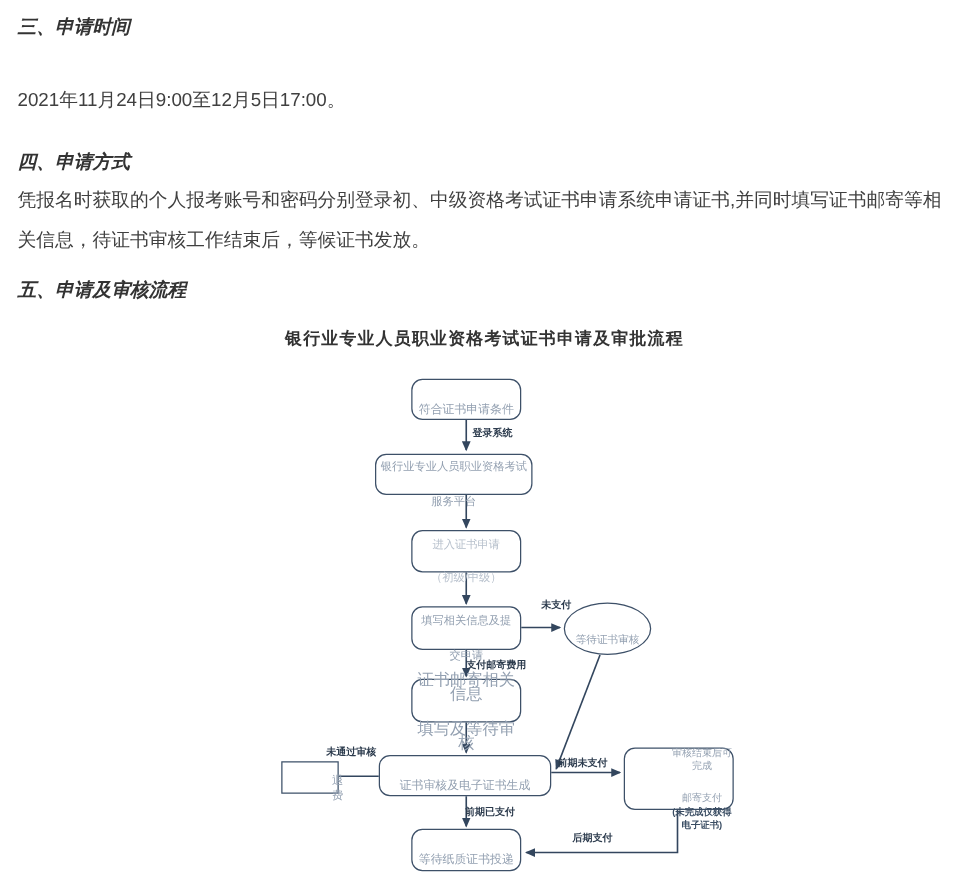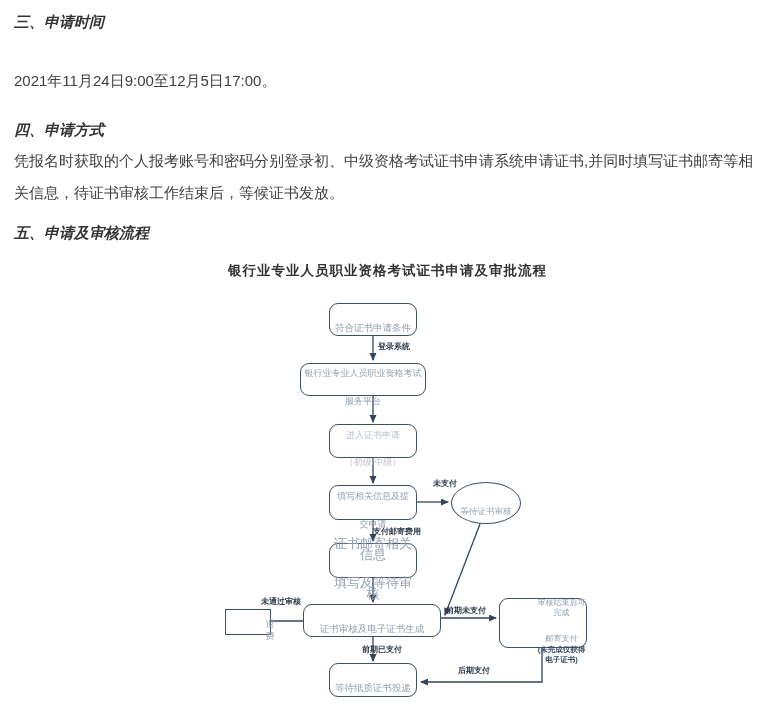--- a/index.html
+++ b/index.html
@@ -55,21 +55,21 @@
   #n-deliver { left: 315px; top: 413px; width: 88px;  height: 34px; }
   .lbl {
     position: absolute; font-size: 8px; font-weight: bold;
     color: #2c3b4d; white-space: nowrap; line-height: 9px;
   }
   #l-login       { left: 364px; top: 92px;  }
   #l-unpaid      { left: 419px; top: 229px; }
   #l-paymail     { left: 359px; top: 277px; }
   #l-fail        { left: 247px; top: 347px; }
   #l-earlyunpaid { left: 432px; top: 356px; text-align: right; }
-  #l-earlypaid   { left: 348px; top: 395px; }
+  #l-earlypaid   { left: 358px; top: 395px; }
   #l-latepaid    { left: 444px; top: 416px; }
 </style>
 </head>
 <body>
 
 <div class="doc">
   <p class="doc-heading" id="h-time">三、申请时间</p>
   <p class="doc-body" id="p-time">2021年11月24日9:00至12月5日17:00。</p>
 
   <p class="doc-heading" id="h-method">四、申请方式</p>

